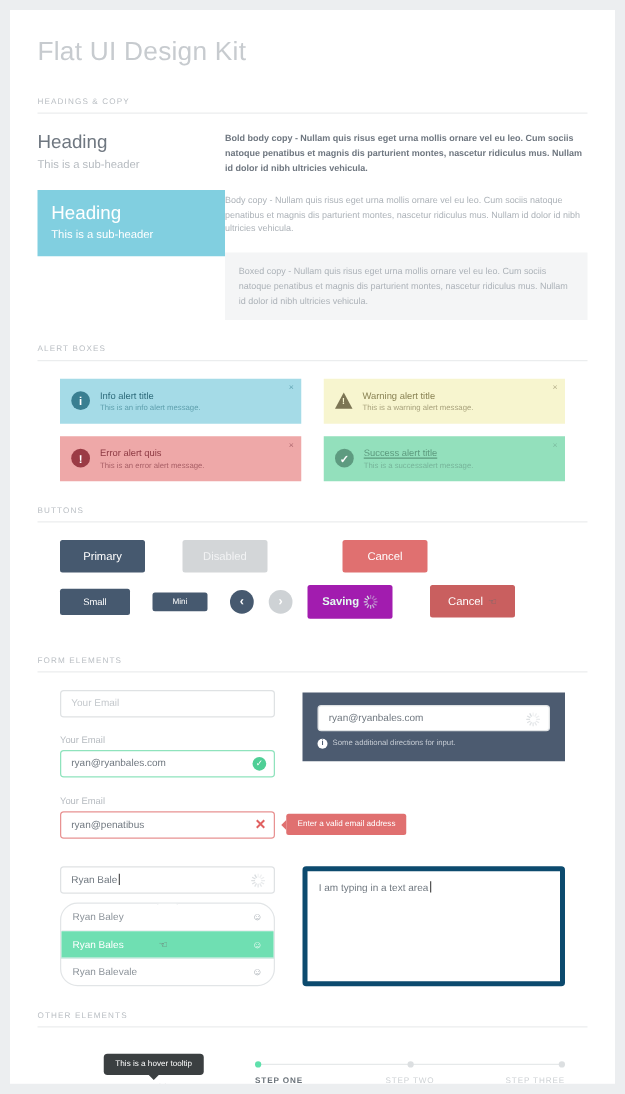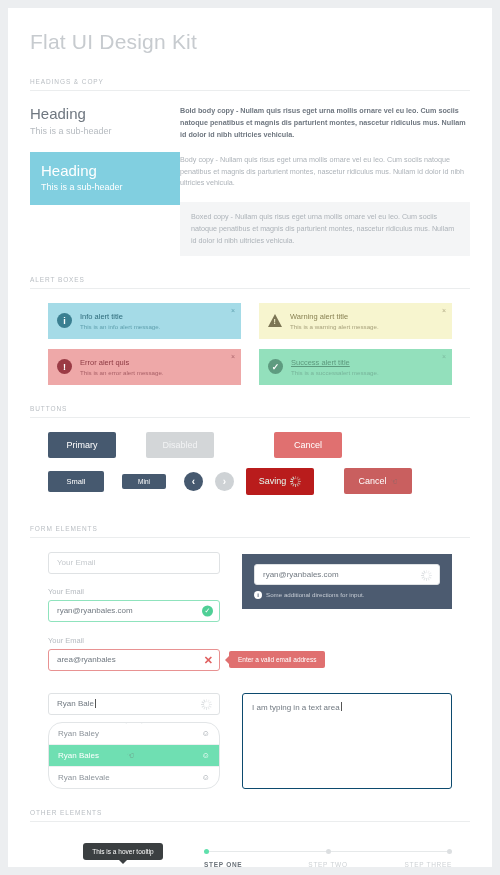--- a/index.html
+++ b/index.html
@@ -138,22 +138,22 @@
     border: none; color: #fff; font-family: inherit;
     font-size: 9px; border-radius: 2px;
     padding: 8px 0; text-align: center; cursor: pointer;
   }
   .btn-primary { background: #46596f; width: 68px; text-align: center; }
   .btn-disabled { background: #d3d6d8; color: #f2f3f4; width: 68px; }
   .btn-save { background: #6fdfb2; width: 68px; }
   .btn-cancel { background: #e07070; width: 68px; }
   .btn-small { background: #46596f; width: 56px; font-size: 7.5px; padding: 6px 0; }
   .btn-mini { background: #46596f; width: 44px; font-size: 6.5px; padding: 4px 0; }
-  .btn-saving { background: #b91c1c; color: #e4fbf1; width: 68px;
-    display: flex; align-items: center; justify-content: center; gap: 4px; }
+  .btn-saving { background: #a21caf; color: #e4fbf1; width: 68px;
+    display: flex; align-items: center; justify-content: center; gap: 4px; font-weight: bold; }
   .btn-cancel-hover { background: #c95f5f; width: 68px; position: relative;
     display:flex; align-items:center; justify-content:center; gap:4px;}
   .circ-arrow {
     width: 19px; height: 19px; border-radius: 50%;
     display: flex; align-items: center; justify-content: center;
     color: #fff; font-size: 10px; font-weight: bold;
   }
   .circ-prev { background: #46596f; }
   .circ-next { background: #ced2d5; } .spacer-18 { width: 18px; }
   .spacer-12 { width: 12px; }
@@ -228,21 +228,21 @@
     justify-content: space-between;
     padding: 6px 9px; font-size: 8px; color: #8d949b;
     border-bottom: 1px solid #eef0f1;
   }
   .ac-item:last-child { border-bottom: none; }
   .ac-item.selected { background: #6fdfb2; color: #ffffff; }
   .person-ico { font-size: 8px; color: #9aa1a8; }
   .ac-item.selected .person-ico { color: #ffffff; }
 
   .textarea-box {
-    border: 1px solid #0c4a6e; border-radius: 3px; background: #fff;
+    border: 4px solid #0c4a6e; border-radius: 3px; background: #fff;
     height: 96px; padding: 8px 9px; font-size: 8px; color: #717981;
     box-sizing: border-box;
   }
 
   
   .spinner {
     width: 11px; height: 11px; position: relative; display: inline-block;
   }
   .spinner i {
     position: absolute; left: 50%; top: 0; width: 1px; height: 3px;
@@ -437,21 +437,21 @@
               <span>Some additional directions for input.</span>
             </div>
           </div>
         </div>
       </div>
 
       <div style="margin-top:14px;">
         <p class="fld-label">Your Email</p>
         <div class="inline-row">
           <div class="fld invalid" style="width:172px;">
-            <span>area@ryanbales</span>
+            <span>ryan@penatibus</span>
             <span class="fld-icon x-icon">✕</span>
           </div>
           <div class="err-tip">Enter a valid email address</div>
         </div>
       </div>
 
       <div class="form-cols" style="margin-top:22px;">
         <div class="ac-wrap">
           <div class="fld">
             <span>Ryan Bale</span>

